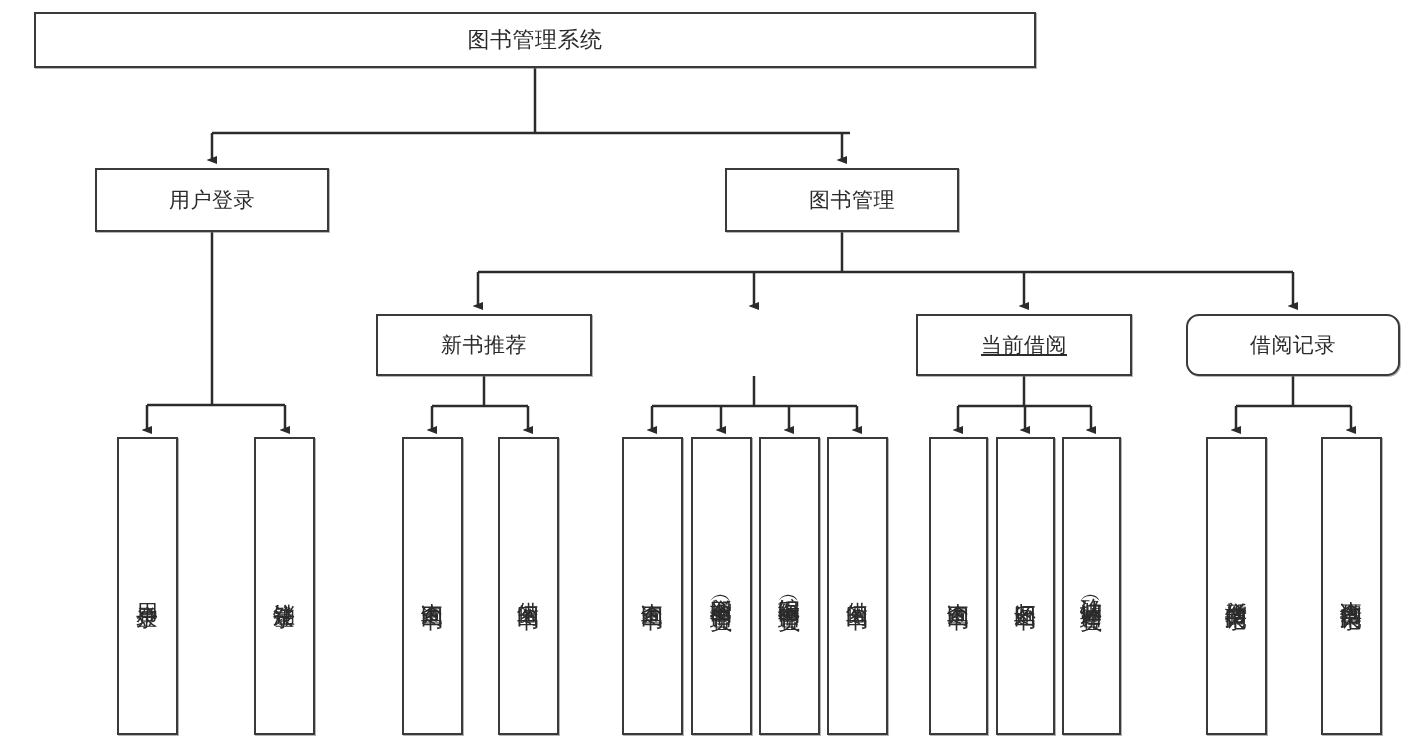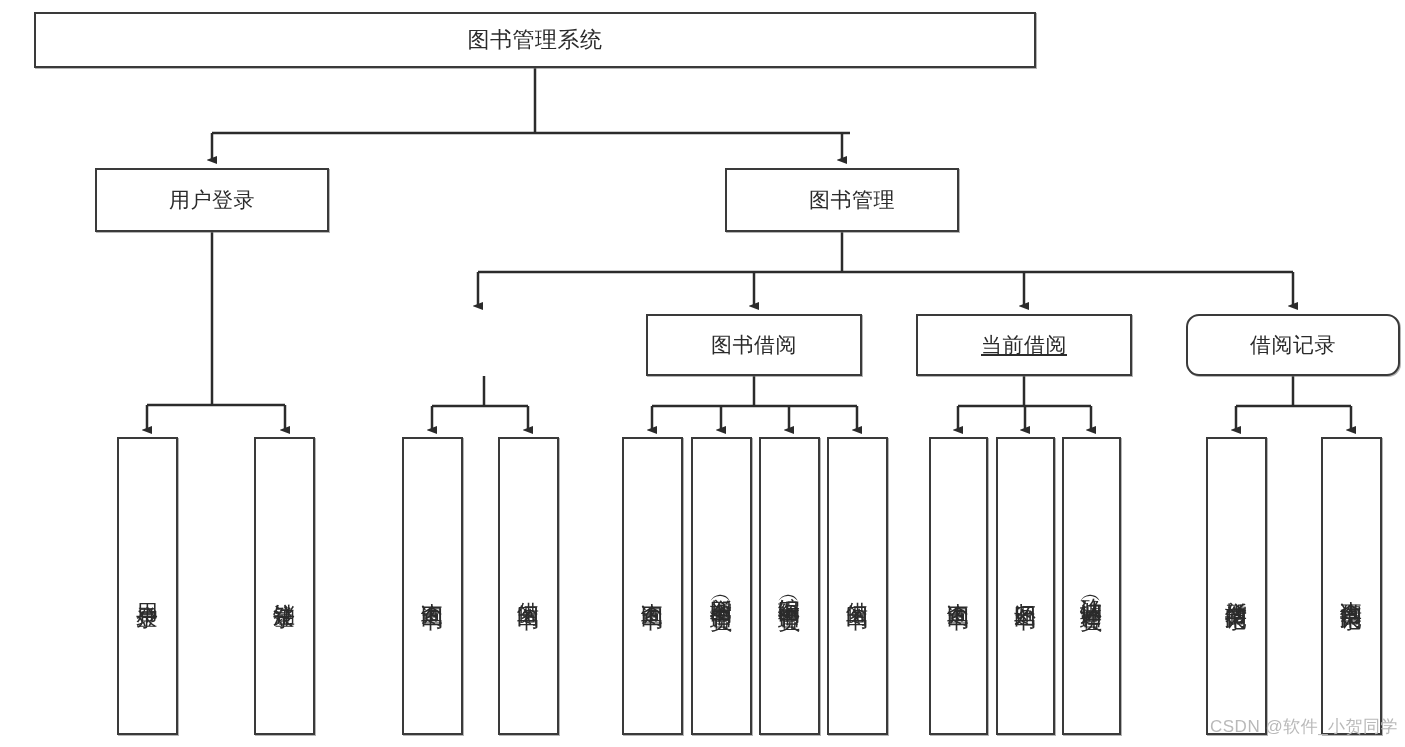--- a/index.html
+++ b/index.html
@@ -138,22 +138,22 @@
     <span class="lbl">图书管理系统</span>
   </div>
 
   <div class="node horiz" style="left:81px; top:168px; width:234px; height:64px;">
     <span class="lbl">用户登录</span>
   </div>
   <div class="node horiz" style="left:711px; top:168px; width:234px; height:64px;padding-left:20px;">
     <span class="lbl">图书管理</span>
   </div>
 
-  <div class="node horiz" style="left:632px; top:314px; width:216px; height:62px;">
-    <span class="lbl">图书借阅</span>
+  <div class="node horiz" style="left:362px; top:314px; width:216px; height:62px;">
+    <span class="lbl">新书推荐</span>
   </div>
   <div class="node horiz" style="left:902px; top:314px; width:216px; height:62px;text-decoration:underline;">
     <span class="lbl">当前借阅</span>
   </div>
   <div class="node horiz" style="left:1172px; top:314px; width:214px; height:62px;border-radius:13px;">
     <span class="lbl">借阅记录</span>
   </div>
 
   <div class="node vert" style="left:103px; top:437px; width:61px; height:298px;">
     <span class="lbl">用户登录</span>
@@ -192,15 +192,14 @@
     <span class="lbl">确认归还（管理员）</span>
   </div>
 
   <div class="node vert" style="left:1192px; top:437px; width:61px; height:298px;">
     <span class="lbl">新增借阅记录</span>
   </div>
   <div class="node vert" style="left:1307px; top:437px; width:61px; height:298px;">
     <span class="lbl">查询借阅记录</span>
   </div>
 
-  <div class="watermark" style="left:1196px; top:715px;">CSDN @软件_小贺同学</div>
 
 </div>
 
 </body></html>

